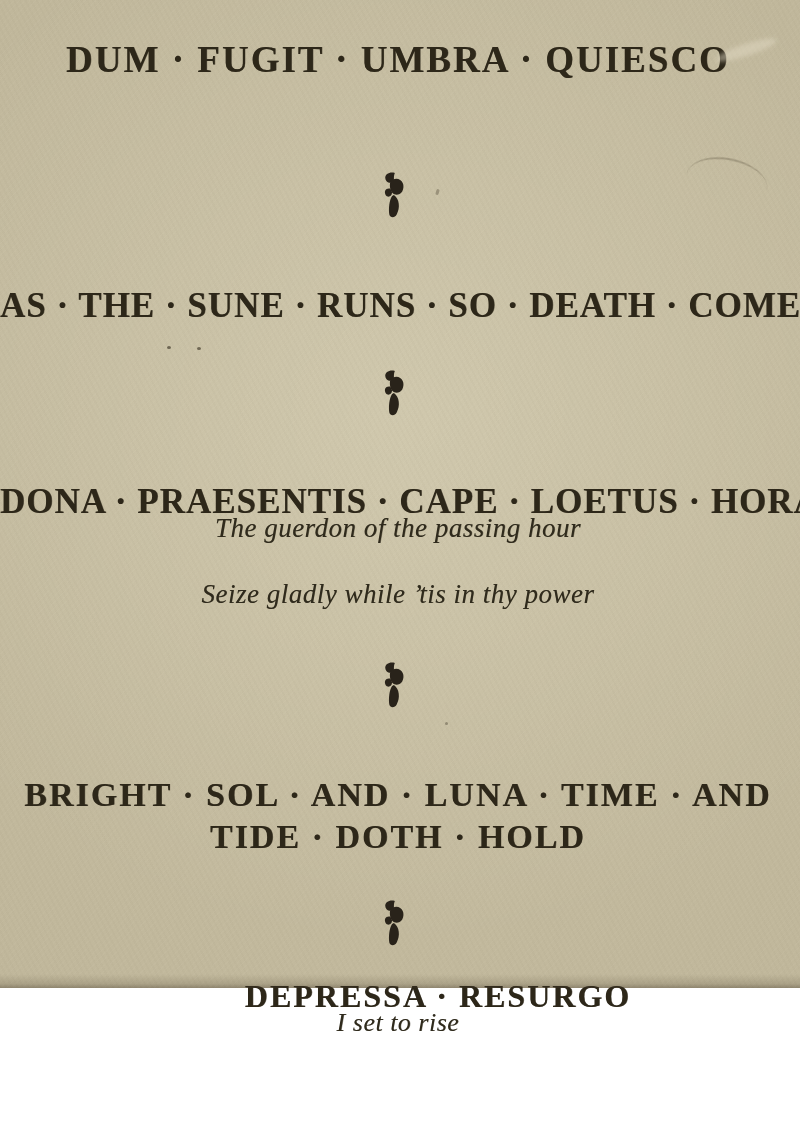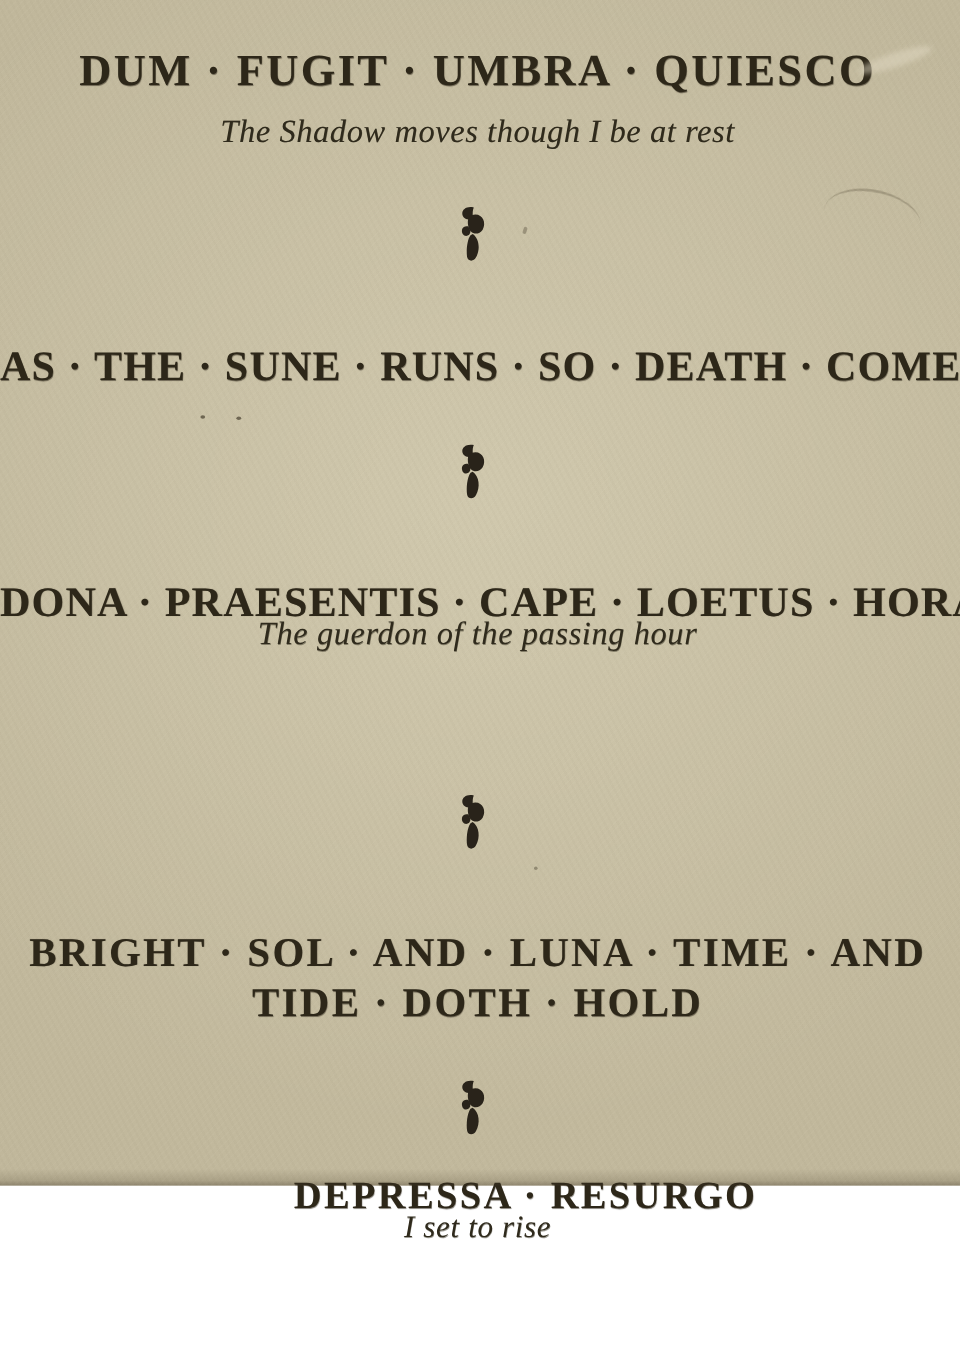--- a/index.html
+++ b/index.html
@@ -91,21 +91,20 @@
     background: rgba(225,218,195,0.5); border-radius: 50%;
     transform: rotate(-18deg); filter: blur(2px); pointer-events: none;
   }
 </style>
 </head>
 <body>
 
 <div class="page">
 
   <div class="line caps caps-1">DUM · FUGIT · UMBRA · QUIESCO</div>
-  <div class="line ital ital-1">The Shadow moves though I be at rest</div>
 
   <div class="fleuron fleuron-1">
     <svg viewBox="0 0 30 52" xmlns="http://www.w3.org/2000/svg" aria-hidden="true">
       <g fill="#29231a">
         <path d="M17 1 C9 -1 4 5 8 10 C11 13 16 12 16 8 C16 5 16 3 17 1 Z"></path>
         <path d="M15 8 C24 5 29 14 25 21 C21 27 13 25 12 18 C11 12 12 9 15 8 Z"></path>
         <path d="M12 18 C7 17 5 21 7 25 C9 28 14 27 14 22 Z"></path>
         <path d="M16 25 C22 29 23 39 19 46 C17 50 12 50 11 46 C10 40 11 30 14 26 Z"></path>
       </g>
     </svg>
@@ -119,20 +118,21 @@
         <path d="M17 1 C9 -1 4 5 8 10 C11 13 16 12 16 8 C16 5 16 3 17 1 Z"></path>
         <path d="M15 8 C24 5 29 14 25 21 C21 27 13 25 12 18 C11 12 12 9 15 8 Z"></path>
         <path d="M12 18 C7 17 5 21 7 25 C9 28 14 27 14 22 Z"></path>
         <path d="M16 25 C22 29 23 39 19 46 C17 50 12 50 11 46 C10 40 11 30 14 26 Z"></path>
       </g>
     </svg>
   </div>
 
   <div class="line caps caps-3">DONA · PRAESENTIS · CAPE · LOETUS · HORAE</div>
   <div class="line ital ital-2">The guerdon of the passing hour</div>
+  <div class="line ital ital-3">Seize gladly while ’tis in thy power</div>
 
   <div class="fleuron fleuron-3">
     <svg viewBox="0 0 30 52" xmlns="http://www.w3.org/2000/svg" aria-hidden="true">
       <g fill="#29231a">
         <path d="M17 1 C9 -1 4 5 8 10 C11 13 16 12 16 8 C16 5 16 3 17 1 Z"></path>
         <path d="M15 8 C24 5 29 14 25 21 C21 27 13 25 12 18 C11 12 12 9 15 8 Z"></path>
         <path d="M12 18 C7 17 5 21 7 25 C9 28 14 27 14 22 Z"></path>
         <path d="M16 25 C22 29 23 39 19 46 C17 50 12 50 11 46 C10 40 11 30 14 26 Z"></path>
       </g>
     </svg>

